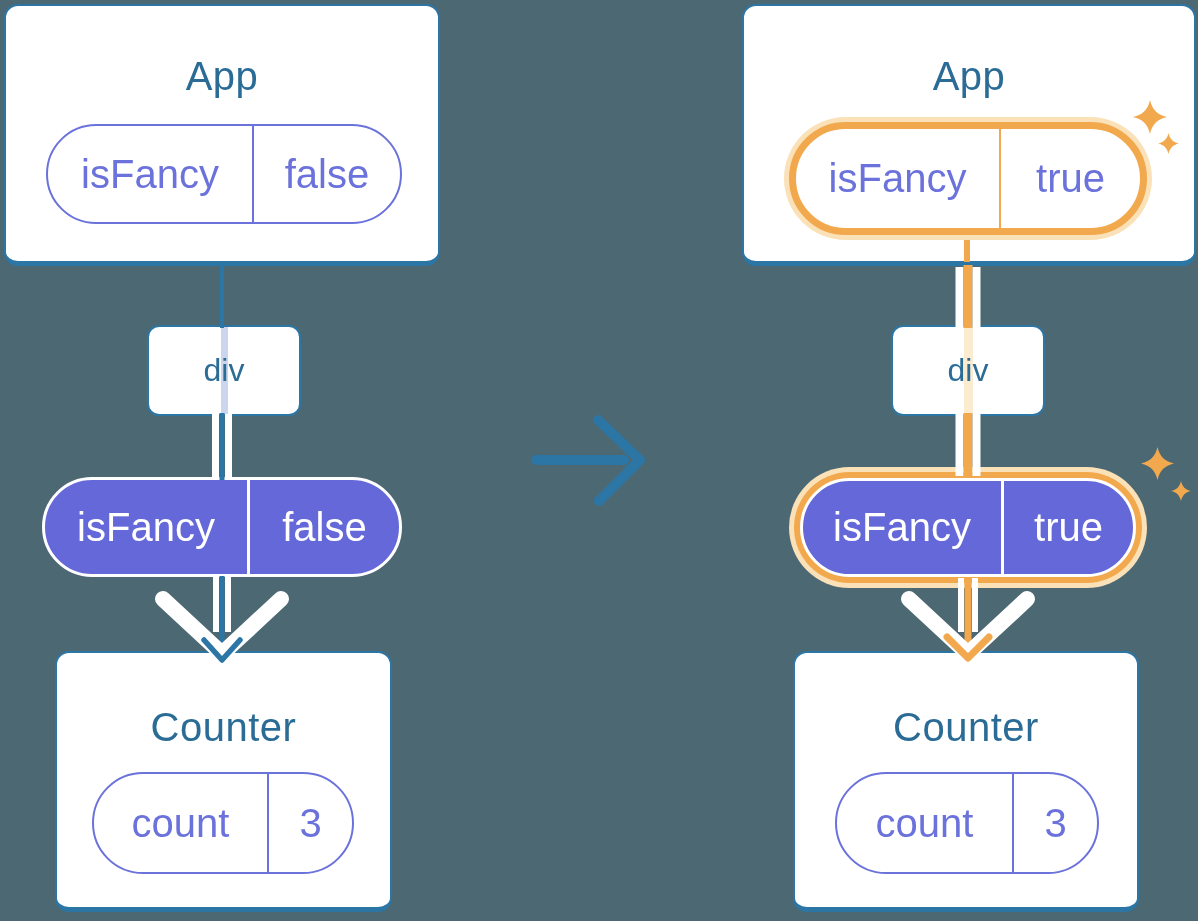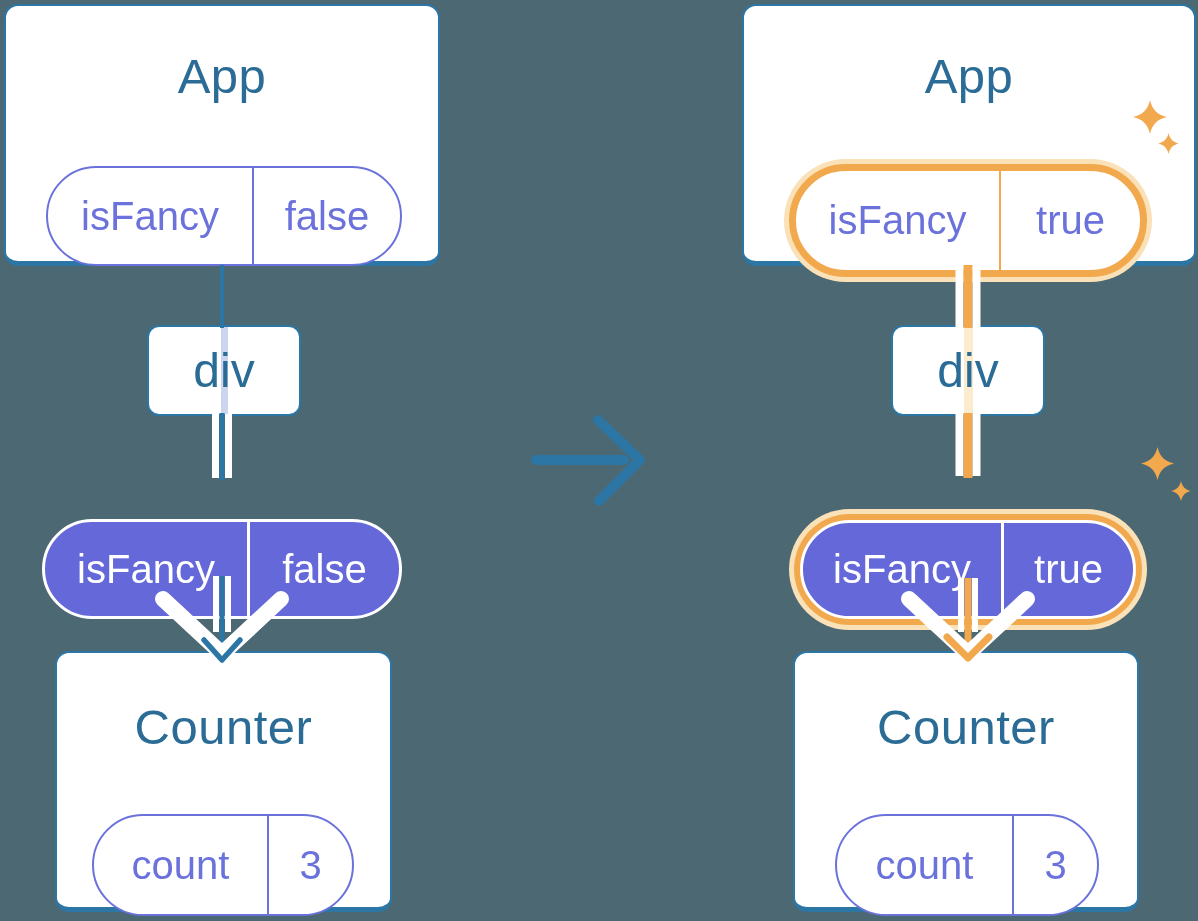--- a/index.html
+++ b/index.html
@@ -30,30 +30,29 @@
     position:absolute;
     background:var(--white);
     border:2.5px solid var(--teal-line);
     border-bottom-width:5px;
     border-radius:14px;
     box-sizing:border-box;
   }
   .card-title{
     position:absolute;top:46px;left:0;right:0;
     text-align:center;
-    font-size:49px;line-height:48px;
+    font-size:40px;line-height:48px;
     color:var(--teal-text);
     letter-spacing:0.5px;
   }
   .pill{
     position:absolute;
     display:flex;
     box-sizing:border-box;
     align-items:stretch;
-    margin-top:42px;
   }
   .pill-cell{
     display:flex;align-items:center;justify-content:center;
     font-size:40px;
   }
   
   .pill-outline{
     border:2.5px solid var(--purple);
     border-radius:60px;
     background:var(--white);
@@ -82,21 +81,21 @@
     box-shadow:0 0 0 6px var(--orange), 0 0 0 11px var(--orange-glow);
   }
   .value-bold{font-weight:400;}
   .div-card{
     border-width:2.5px;
     border-radius:12px;
     display:flex;align-items:center;justify-content:center;
   }
   .div-label{
     position:relative;z-index:2;
-    font-size:48px;color:var(--teal-text);
+    font-size:32px;color:var(--teal-text);
   }
   .thread-line{
     position:absolute;top:0;bottom:0;z-index:1;
   }
   .stem{position:absolute;}
   .overlay{
     position:absolute;left:0;top:0;z-index:10;
     pointer-events:none;
   }
   .sparkle{position:absolute;z-index:12;}

